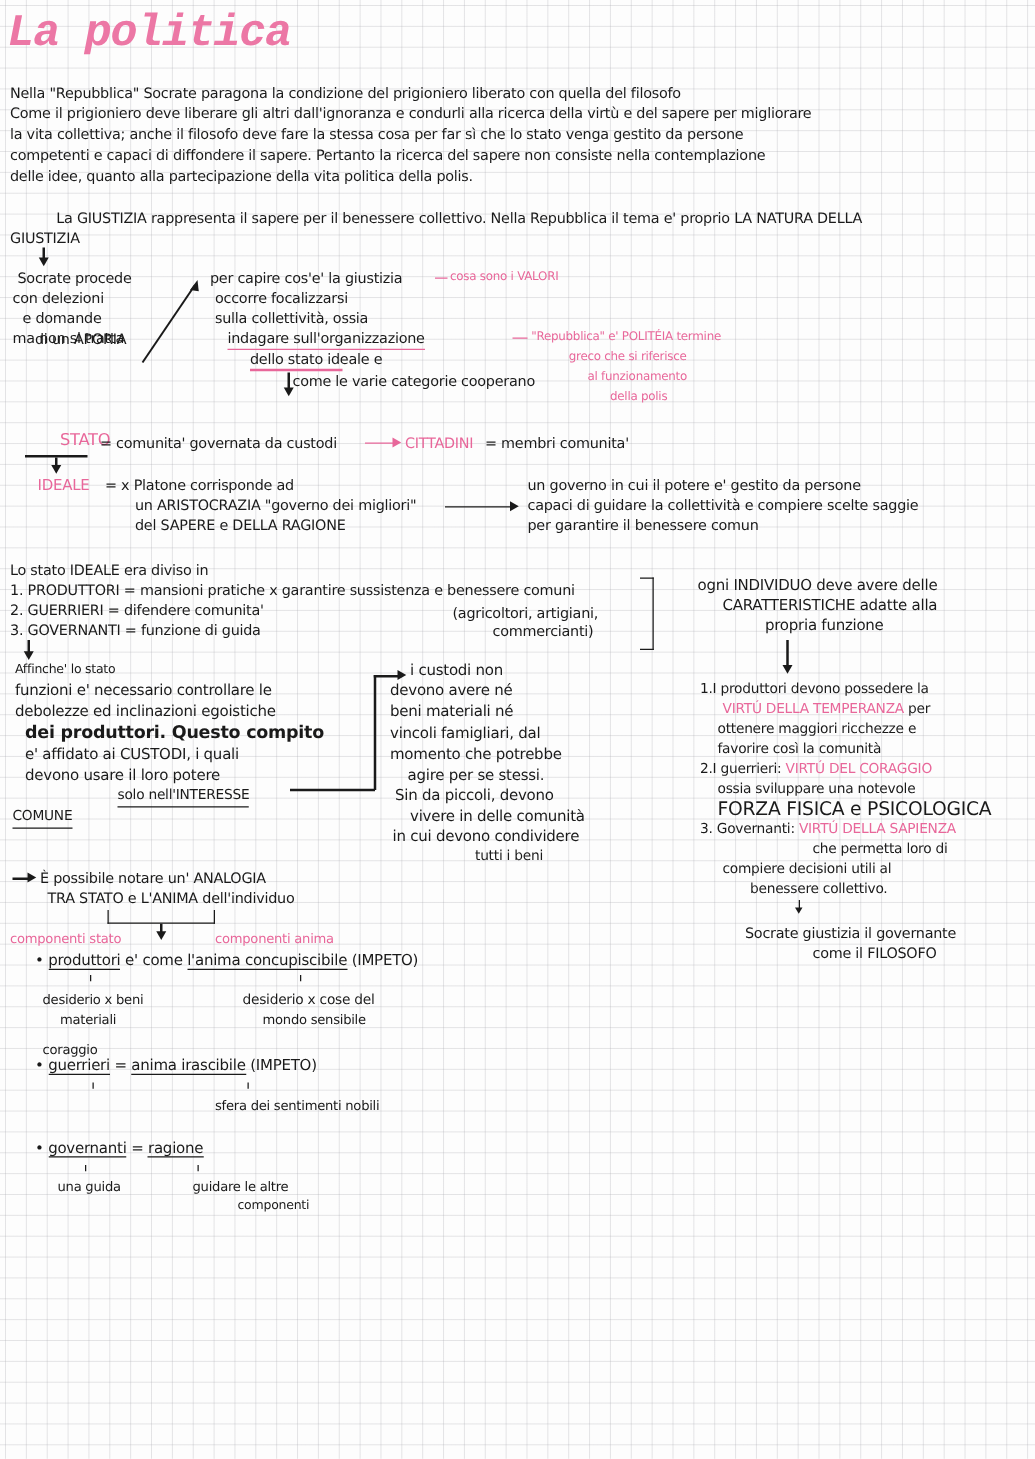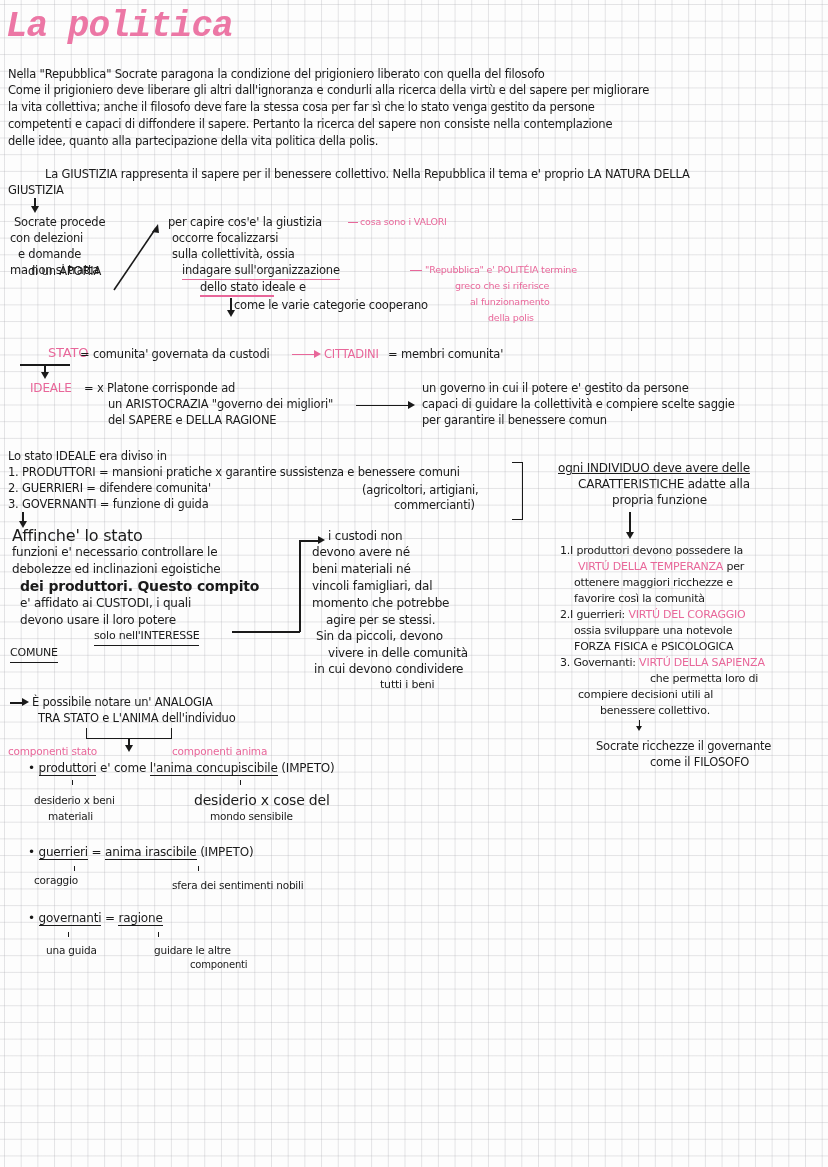--- a/index.html
+++ b/index.html
@@ -109,21 +109,21 @@
   <div class="abs t" style="left:8px;top:480px;">2. GUERRIERI = difendere comunita'</div>
   <div class="abs t" style="left:8px;top:496px;">3. GOVERNANTI = funzione di guida</div>
   <div class="abs t" style="left:362px;top:482px;">(agricoltori, artigiani,</div>
   <div class="abs t" style="left:394px;top:497px;">commercianti)</div>
   <div class="bracket" style="left:512px;top:462px;width:10px;height:56px;border-left:none;"></div>
 </div>
 <div class="line" style="left:22px;top:512px;width:1.5px;height:12px;"></div>
 <div class="arrow-down" style="left:19px;top:521px;"></div>
 
 <div>
-  <div class="abs t" style="left:12px;top:528px;font-size:16px;">Affinche' lo stato</div>
+  <div class="abs t" style="left:12px;top:528px;font-size:10px;">Affinche' lo stato</div>
   <div class="abs t" style="left:12px;top:544px;font-size:12px;">funzioni e' necessario controllare le</div>
   <div class="abs t" style="left:12px;top:561px;font-size:12px;">debolezze ed inclinazioni egoistiche</div>
   <div class="abs t" style="left:20px;top:578px;font-size:14px;font-weight:bold;">dei produttori. Questo compito</div>
   <div class="abs t" style="left:20px;top:595px;font-size:12px;">
     <span>e' affidato ai CUSTODI, i quali</span>
   </div>
   <div class="abs t" style="left:20px;top:612px;font-size:12px;">devono usare il loro potere</div>
   <div class="abs t ul" style="left:94px;top:628px;font-size:11px;">solo nell'INTERESSE</div>
   <div class="abs t ul" style="left:10px;top:645px;font-size:11px;">COMUNE</div>
 </div>
@@ -140,51 +140,51 @@
   <div class="abs t" style="left:312px;top:578px;font-size:12px;">vincoli famigliari, dal</div>
   <div class="abs t" style="left:312px;top:595px;font-size:12px;">momento che potrebbe</div>
   <div class="abs t" style="left:326px;top:612px;font-size:12px;">agire per se stessi.</div>
   <div class="abs t" style="left:316px;top:628px;font-size:12px;">Sin da piccoli, devono</div>
   <div class="abs t" style="left:328px;top:645px;font-size:12px;">vivere in delle comunità</div>
   <div class="abs t" style="left:314px;top:661px;font-size:12px;">in cui devono condividere</div>
   <div class="abs t" style="left:380px;top:677px;font-size:11px;">tutti i beni</div>
 </div>
 
 <div>
-  <div class="abs t" style="left:558px;top:460px;font-size:12px;text-decoration:underline;">ogni INDIVIDUO deve avere delle</div>
+  <div class="abs t" style="left:558px;top:460px;font-size:12px;">ogni INDIVIDUO deve avere delle</div>
   <div class="abs t" style="left:578px;top:476px;font-size:12px;">CARATTERISTICHE adatte alla</div>
   <div class="abs t" style="left:612px;top:492px;font-size:12px;">propria funzione</div>
   <div class="line" style="left:629px;top:512px;width:1.5px;height:22px;"></div>
   <div class="arrow-down" style="left:626px;top:532px;"></div>
 
   <div class="abs t" style="left:560px;top:543px;font-size:11px;">1.I produttori devono possedere la</div>
   <div class="abs t" style="left:578px;top:559px;font-size:11px;">
     <span class="pink">VIRTÚ DELLA TEMPERANZA</span>
     <span>per</span>
   </div>
   <div class="abs t" style="left:574px;top:575px;font-size:11px;">ottenere maggiori ricchezze e</div>
   <div class="abs t" style="left:574px;top:591px;font-size:11px;">favorire così la comunità</div>
 
   <div class="abs t" style="left:560px;top:607px;font-size:11px;">
     <span>2.I guerrieri:</span>
     <span class="pink">VIRTÚ DEL CORAGGIO</span>
   </div>
   <div class="abs t" style="left:574px;top:623px;font-size:11px;">ossia sviluppare una notevole</div>
-  <div class="abs t" style="left:574px;top:639px;font-size:11px;">FORZA FISICA e PSICOLOGICA</div>
+  <div class="abs t" style="left:574px;top:639px;font-size:15px;">FORZA FISICA e PSICOLOGICA</div>
 
   <div class="abs t" style="left:560px;top:655px;font-size:11px;">
     <span>3. Governanti:</span>
     <span class="pink">VIRTÚ DELLA SAPIENZA</span>
   </div>
   <div class="abs t" style="left:650px;top:671px;font-size:11px;">che permetta loro di</div>
   <div class="abs t" style="left:578px;top:687px;font-size:11px;">compiere decisioni utili al</div>
   <div class="abs t" style="left:600px;top:703px;font-size:11px;">benessere collettivo.</div>
   <div class="line" style="left:639px;top:720px;width:1.2px;height:8px;"></div>
   <div class="arrow-down" style="left:636px;top:726px;border-top-width:5px;border-left-width:3px;border-right-width:3px;"></div>
-  <div class="abs t" style="left:596px;top:738px;font-size:11.5px;">Socrate ricchezze il governante</div>
+  <div class="abs t" style="left:596px;top:738px;font-size:11.5px;">Socrate giustizia il governante</div>
   <div class="abs t" style="left:622px;top:754px;font-size:11.5px;margin-left:28px;">come il FILOSOFO</div>
 </div>
 
 <div>
   <div class="line" style="left:10px;top:702px;width:14px;height:1.5px;"></div>
   <div class="arrow-right" style="left:22px;top:698px;"></div>
   <div class="abs t" style="left:32px;top:694px;">È possibile notare un' ANALOGIA</div>
   <div class="abs t" style="left:38px;top:710px;">TRA STATO e L'ANIMA dell'individuo</div>
 
   <div class="bracket" style="left:86px;top:728px;width:84px;height:10px;border-top:none;"></div>
@@ -198,33 +198,33 @@
     <span>•</span>
     <span class="ul">produttori</span>
     <span>e' come</span>
     <span class="ul">l'anima concupiscibile</span>
     <span>(IMPETO)</span>
   </div>
   <div class="line" style="left:72px;top:780px;width:1px;height:5px;"></div>
   <div class="line" style="left:240px;top:780px;width:1px;height:5px;"></div>
   <div class="abs t" style="left:34px;top:792px;font-size:10.5px;">desiderio x beni</div>
   <div class="abs t" style="left:48px;top:808px;font-size:10.5px;">materiali</div>
-  <div class="abs t" style="left:194px;top:792px;font-size:14px;">desiderio x cose del</div>
+  <div class="abs t" style="left:194px;top:792px;font-size:11px;">desiderio x cose del</div>
   <div class="abs t" style="left:210px;top:808px;font-size:10.5px;">mondo sensibile</div>
 
   <div class="abs t" style="left:28px;top:844px;font-size:12px;">
     <span>•</span>
     <span class="ul">guerrieri</span>
     <span>=</span>
     <span class="ul">anima irascibile</span>
     <span>(IMPETO)</span>
   </div>
   <div class="line" style="left:74px;top:866px;width:1px;height:5px;"></div>
   <div class="line" style="left:198px;top:866px;width:1px;height:5px;"></div>
-  <div class="abs t" style="left:34px;top:872px;font-size:10.5px;">coraggio</div>
+  <div class="abs t" style="left:34px;top:832px;font-size:10.5px;">coraggio</div>
   <div class="abs t" style="left:172px;top:877px;font-size:10.5px;">sfera dei sentimenti nobili</div>
 
   <div class="abs t" style="left:28px;top:910px;font-size:12px;">
     <span>•</span>
     <span class="ul">governanti</span>
     <span>=</span>
     <span class="ul">ragione</span>
   </div>
   <div class="line" style="left:68px;top:932px;width:1px;height:5px;"></div>
   <div class="line" style="left:158px;top:932px;width:1px;height:5px;"></div>

